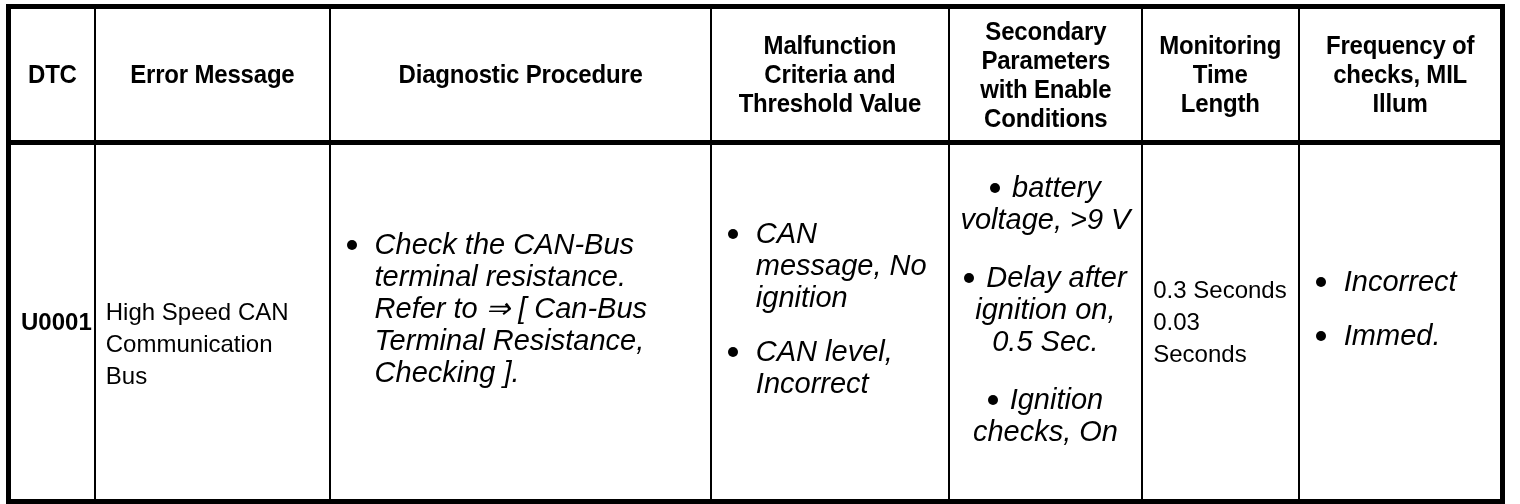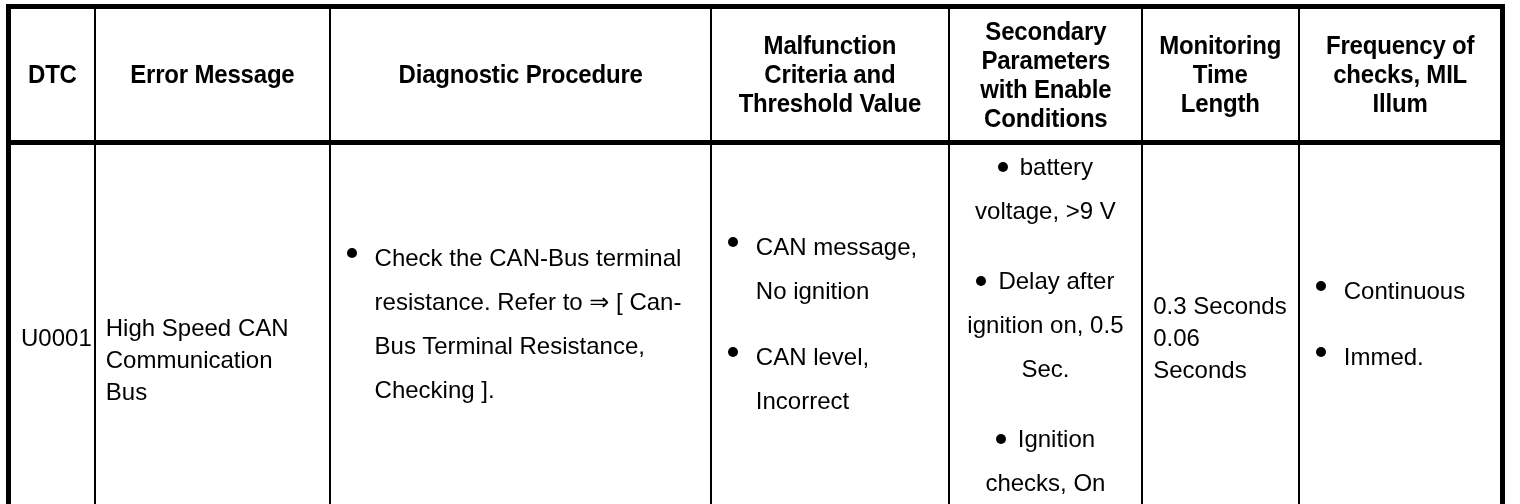--- a/index.html
+++ b/index.html
@@ -70,35 +70,37 @@
 
   .cell-pad {
     padding: 0 10px;
     font-size: 24px;
     line-height: 32px;
   }
 
   .cell-dtc {
     text-align: center;
     font-size: 24px;
+    font-weight: bold;
   }
 
   
   ul.bullets {
     list-style: none;
     margin: 0;
     padding: 0;
   }
   ul.bullets > li {
     position: relative;
     padding-left: 34px;
     margin: 0 0 22px 0;
-    font-size: 24px;
-    line-height: 44px;
+    font-size: 29px;
+    line-height: 32px;
     text-align: left;
+    font-style: italic;
   }
   ul.bullets > li:last-child {
     margin-bottom: 13px;
   }
   ul.bullets > li .bullet-dot {
     position: absolute;
     left: 6px;
     top: 12px;
     width: 10px;
     height: 10px;
@@ -233,29 +235,29 @@
               <span class="bullet-dot"></span><span class="bullet-text">Delay after ignition on, 0.5 Sec.</span>
             </li>
             <li>
               <span class="bullet-dot"></span><span class="bullet-text">Ignition checks, On</span>
             </li>
           </ul>
         </div>
       </td>
 
       <td>
-        <div class="cell-pad mon-text">0.3 Seconds 0.06 Seconds</div>
+        <div class="cell-pad mon-text">0.3 Seconds 0.03 Seconds</div>
       </td>
 
       <td>
         <div class="cell-pad shift-up-sm">
           <ul class="bullets">
             <li>
               <span class="bullet-dot"></span>
-              <span class="bullet-text">Continuous</span>
+              <span class="bullet-text">Incorrect</span>
             </li>
             <li>
               <span class="bullet-dot"></span>
               <span class="bullet-text">Immed.</span>
             </li>
           </ul>
         </div>
       </td>
 
     </tr>

